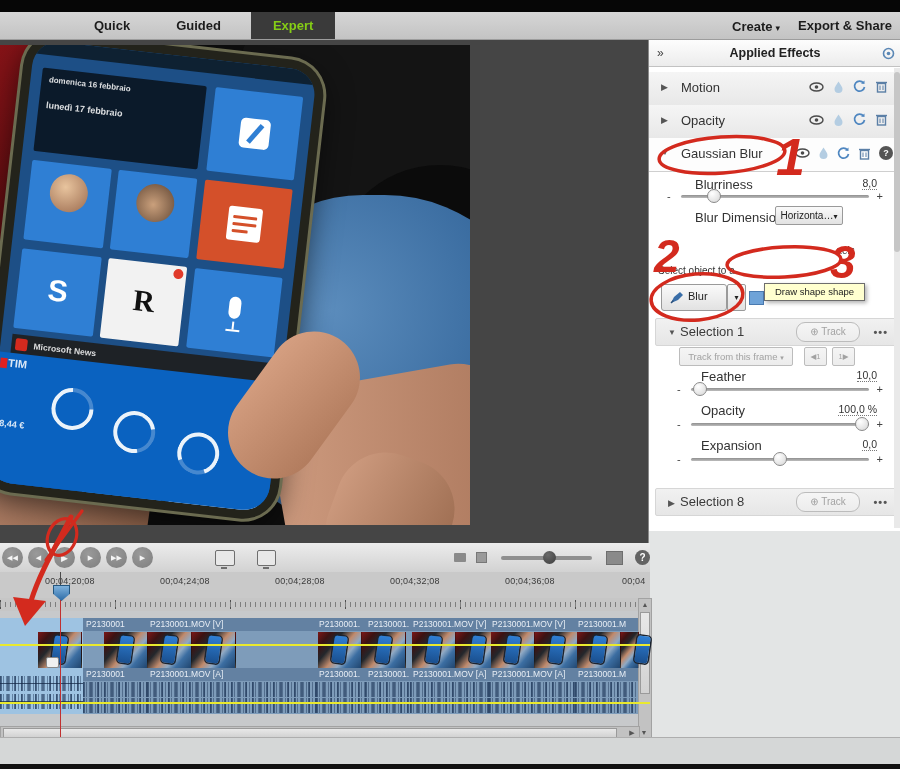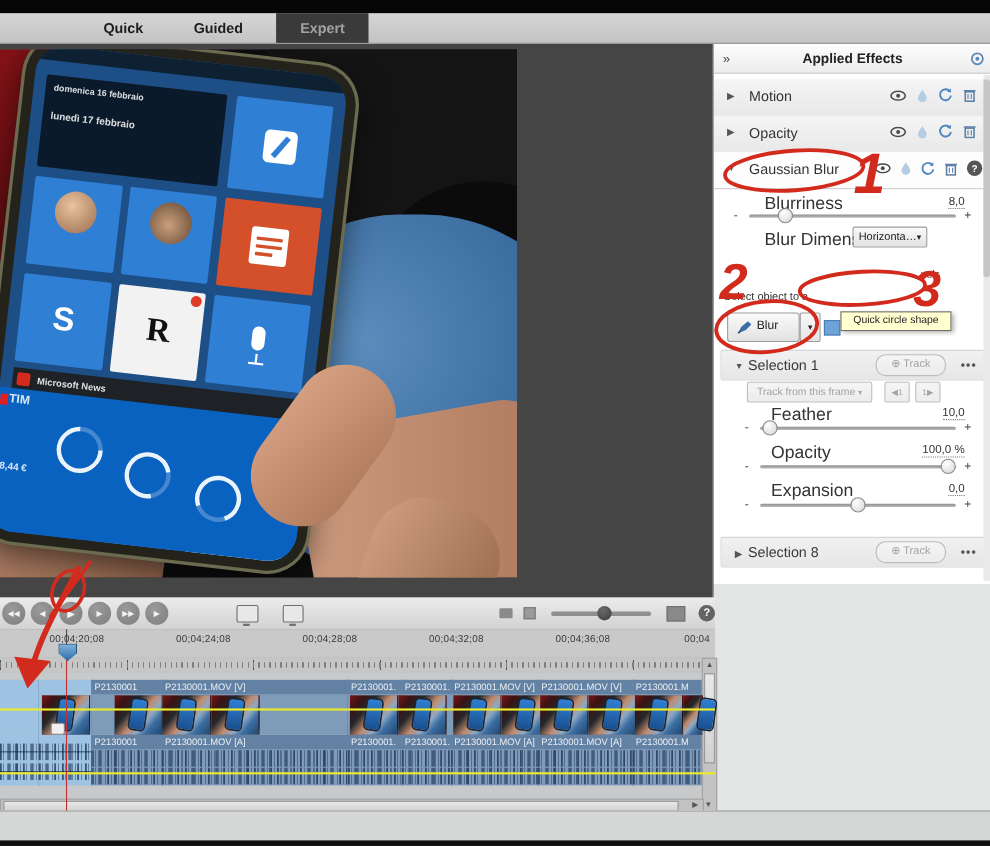--- a/index.html
+++ b/index.html
@@ -4,40 +4,40 @@
 <style>
   html,body{margin:0;padding:0}
   body{width:900px;height:769px;position:relative;overflow:hidden;
        font-family:"Liberation Sans",sans-serif;background:#454545;-webkit-font-smoothing:antialiased}
   .abs{position:absolute}
   
   #topblack{left:0;top:0;width:900px;height:12px;background:#060606}
   #menubar{left:0;top:12px;width:900px;height:27px;background:linear-gradient(#d6d6d6,#c3c3c3);
            border-bottom:1px solid #9c9c9c;display:flex;align-items:flex-end}
   .tab{font-weight:bold;font-size:13px;color:#1c1c1c;padding:0 16px;height:27px;line-height:27px}
-  .tab.active{background:#3a3a3a;color:#a3a3a3;padding:0 22px}
+  .tab.active{background:#3a3a3a;color:#84cc16;padding:0 22px}
   #menuright{position:absolute;right:8px;top:0;height:27px;display:flex;align-items:center;gap:18px}
   .menu-link{font-weight:bold;font-size:13px;color:#1c1c1c}
   .caret{font-size:9px;color:#1c1c1c;margin-left:3px}
   
   #preview{left:0;top:45px;width:470px;height:480px;background:#0e0e0e;overflow:hidden}
   .ph-label{color:rgba(255,255,255,.85);white-space:nowrap}
   
   #panel{left:648px;top:40px;width:252px;height:697px;background:#e3e5e5;border-left:1px solid #8a8a8a}
   #panel-white{left:0;top:0;width:252px;height:491px;background:#fff}
   #panel-head{left:0;top:0;width:252px;height:26px;background:linear-gradient(#fdfdfd,#ececec);
               border-bottom:1px solid #c2c2c2}
   #panel-head .ttl{width:100%;text-align:center;line-height:26px;font-size:12.5px;font-weight:bold;color:#222}
   .collapse{left:8px;top:0;line-height:26px;font-size:12px;color:#444}
   .fx-row{left:0;width:252px;height:33px;background:linear-gradient(#f5f5f5,#e8e8e8);
           border-bottom:1px solid #cfcfcf}
   .fx-caret{left:12px;top:10px;font-size:9px;color:#555}
   .fx-name{left:32px;top:8px;font-size:13px;color:#333}
   .ic-grp{top:8px;right:14px;display:flex;gap:10px;align-items:center;position:absolute}
-  .lbl{font-size:16px;color:#333}
+  .lbl{font-size:13px;color:#333}
   .val{font-size:10.5px;color:#333;border-bottom:1px dotted #777}
   .sl-minus,.sl-plus{font-size:11px;color:#444}
   .sl-track{position:absolute;top:5px;left:14px;right:14px;height:3px;border-radius:2px;
             background:linear-gradient(#8f8f8f,#bcbcbc);box-shadow:0 1px 0 #fff}
   .sl-thumb{position:absolute;top:-1px;width:12px;height:12px;border-radius:50%;border:1px solid #8a8a8a;
             background:radial-gradient(circle at 35% 30%,#ffffff,#d5d5d5)}
   .btn3d{background:linear-gradient(#fafafa,#e2e2e2);border:1px solid #9a9a9a;border-radius:2px;
          font-size:10px;color:#222;text-align:center}
   .btn-dis{background:linear-gradient(#f5f5f5,#ececec);border:1px solid #bcbcbc;color:#a2a2a2}
   .sel-head{left:6px;width:240px;height:26px;background:linear-gradient(#f1f1f1,#e6e6e6);
@@ -108,20 +108,24 @@
 </style>
 </head>
 <body>
 
 <div id="topblack" class="abs"></div>
 <div id="menubar" class="abs">
   <div style="width:78px"></div>
   <div class="tab">Quick</div>
   <div class="tab" style="margin-left:14px">Guided</div>
   <div class="tab active" style="margin-left:14px">Expert</div>
+  <div id="menuright">
+    <div><span class="menu-link">Create</span><span class="caret">▾</span></div>
+    <div class="menu-link">Export &amp; Share</div>
+  </div>
 </div>
 
 <div id="preview" class="abs">
   <div class="abs" style="left:0;top:0;width:60px;height:70px;background:#b9bdc0"></div>
   <div class="abs" style="left:250px;top:-30px;width:260px;height:200px;background:#141414;border-radius:30px;transform:rotate(-8deg)"></div>
   <div class="abs" style="left:330px;top:120px;width:220px;height:220px;border-radius:50%;background:#0b0b0b"></div>
   <div class="abs" style="left:215px;top:150px;width:330px;height:330px;border-radius:48% 52% 55% 45%;background:radial-gradient(circle at 35% 35%,#5b8cbc,#3a6ca0 55%,#2b5480)"></div>
   <div class="abs" style="left:-60px;top:10px;width:240px;height:260px;background:linear-gradient(120deg,#8c1418,#4e0a0e 70%);transform:rotate(18deg);border-radius:30px"></div>
   <div class="abs" style="left:-40px;top:200px;width:180px;height:200px;background:linear-gradient(160deg,#6e1014,#2c0608);transform:rotate(-12deg);border-radius:40px"></div>
   <div class="abs" style="left:-30px;top:250px;width:190px;height:270px;background:linear-gradient(115deg,#c29077,#8f6249);border-radius:60px 80px 40px 60px;transform:rotate(8deg)"></div>
@@ -299,21 +303,21 @@
     <span class="sl-plus abs" style="right:0;top:0">+</span>
   </div>
   <div class="lbl abs" style="left:46px;top:170px">Blur Dimensions</div>
   <div class="btn3d abs" style="left:126px;top:166px;width:66px;height:17px;line-height:17px">
     <span>Horizonta…</span><span style="font-size:8px">▾</span>
   </div>
 
   <div class="lbl abs" style="left:9px;top:225px;font-size:10px">Select object to a</div>
   <div class="lbl abs" style="left:188px;top:205px;font-size:10px">xels</div>
 
-  <div id="tooltip" class="abs">Quick circle shape</div>
+  <div id="tooltip" class="abs">Draw shape shape</div>
 
   <div class="btn3d abs" style="left:12px;top:244px;width:64px;height:25px;border-radius:3px">
     <svg class="abs" style="left:8px;top:6px" width="14" height="13" viewBox="0 0 14 13">
         <path d="M1 12 L4 6 L10 1 L13 4 L8 9 Z" fill="#3a6ea8"></path>
         <path d="M1 12 L3.4 9.6" stroke="#2a4e78" stroke-width="1.4"></path>
       </svg>
     <span style="position:absolute;left:26px;top:5px;font-size:11px;color:#222">Blur</span>
   </div>
   <div class="btn3d abs" style="left:78px;top:244px;width:17px;height:25px;line-height:25px;font-size:8px">▾</div>
   <div class="abs" style="left:100px;top:251px;width:13px;height:12px;background:#6fa3d8;border:1px solid #4a7ab0"></div>

